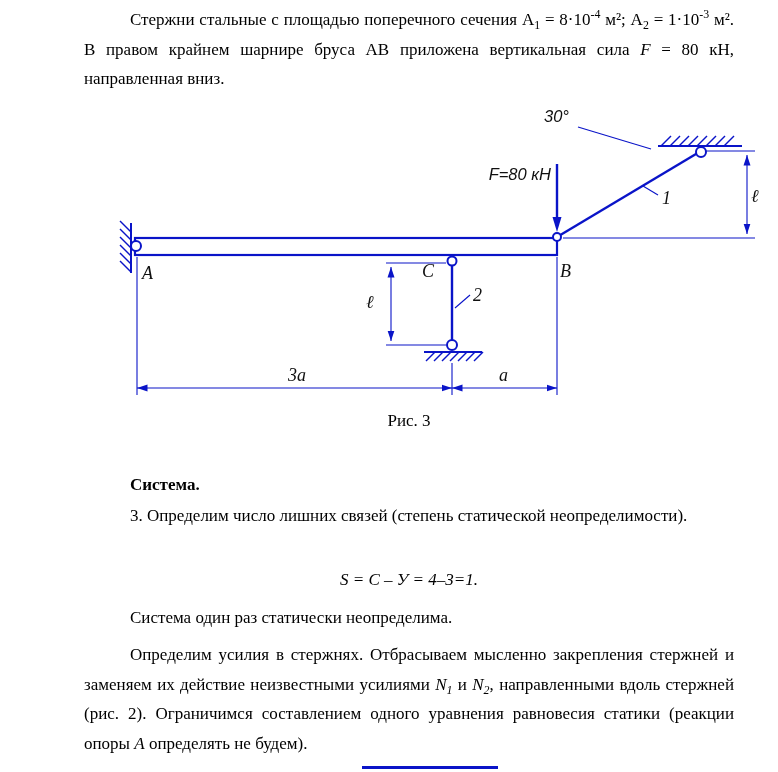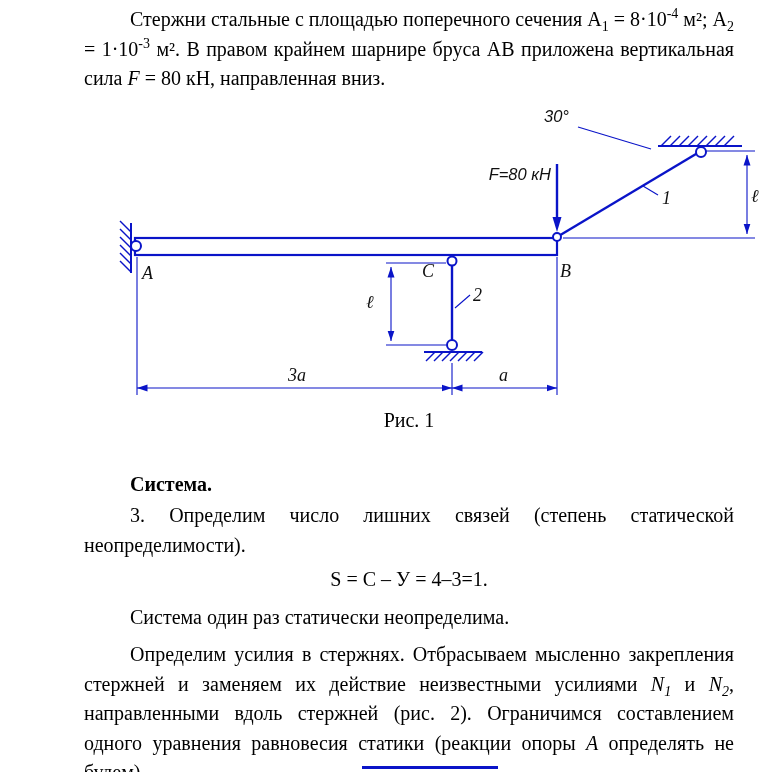--- a/index.html
+++ b/index.html
@@ -7,28 +7,28 @@
   body {
     position:relative;
     font-family:"Liberation Serif","DejaVu Serif",serif;
     color:#000;
     overflow:hidden;
   }
   .tblock {
     position:absolute;
     left:84px;
     width:650px;
-    font-size:20px;
+    font-size:17px;
     line-height:29.5px;
   }
   .justify { text-align:justify; }
   .indent  { text-indent:46px; }
   .center  { text-align:center; }
   .bold    { font-weight:700; }
-  .italic  { }
+  .italic  { font-style:italic; }
   sup, sub { font-size:70%; line-height:0; }
 
   .fig-svg { position:absolute; top:96px; left:0; }
 
   .ln    { stroke:var(--structure,#0a14c8); stroke-width:2;   fill:none; }
   .rod   { stroke:var(--structure,#0a14c8); stroke-width:2.4; fill:none; }
   .beam  { stroke:var(--structure,#0a14c8); stroke-width:2.2; fill:#fff; }
   .thin  { stroke:var(--structure,#0a14c8); stroke-width:1.1; fill:none; }
   .dim   { stroke:var(--structure,#0a14c8); stroke-width:1.1; fill:none; }
   .hatch line { stroke:var(--structure,#0a14c8); stroke-width:1.4; }
@@ -137,21 +137,21 @@
   <text class="lbl" x="473" y="205">2</text>
   <text class="lbl" x="751" y="106">ℓ</text>
   <text class="lbl" x="366" y="212">ℓ</text>
   <text class="lbl" x="288" y="285">3а</text>
   <text class="lbl" x="499" y="285">а</text>
   <text class="lbl" x="142" y="183">A</text>
   <text class="lbl" x="422" y="181">C</text>
   <text class="lbl" x="560" y="181">B</text>
 </svg>
 
-<p class="tblock center" style="top:406px;">Рис. 1</p>
+<p class="tblock center" style="top:406px;">Рис. 3</p>
 
 <p class="tblock indent bold" style="top:470px;">Система.</p>
 
 <p class="tblock justify indent" style="top:501px;">3. Определим число лишних связей (степень статической неопределимо­сти).</p>
 
 <p class="tblock center italic" style="top:565px;">S = C – У = 4–3=1.</p>
 
 <p class="tblock indent" style="top:603px;">Система один раз статически неопределима.</p>
 
 <p class="tblock justify indent" style="top:640px;">Определим усилия в стержнях. Отбрасываем мысленно закрепления стерж­ней и заменяем их действие неизвестными усилиями <i>N<sub>1</sub></i> и <i>N<sub>2</sub></i>, направленными вдоль стержней (рис. 2). Ограничимся составлением одного уравнения равнове­сия статики (реакции опоры <i>А</i> определять не будем).</p>

